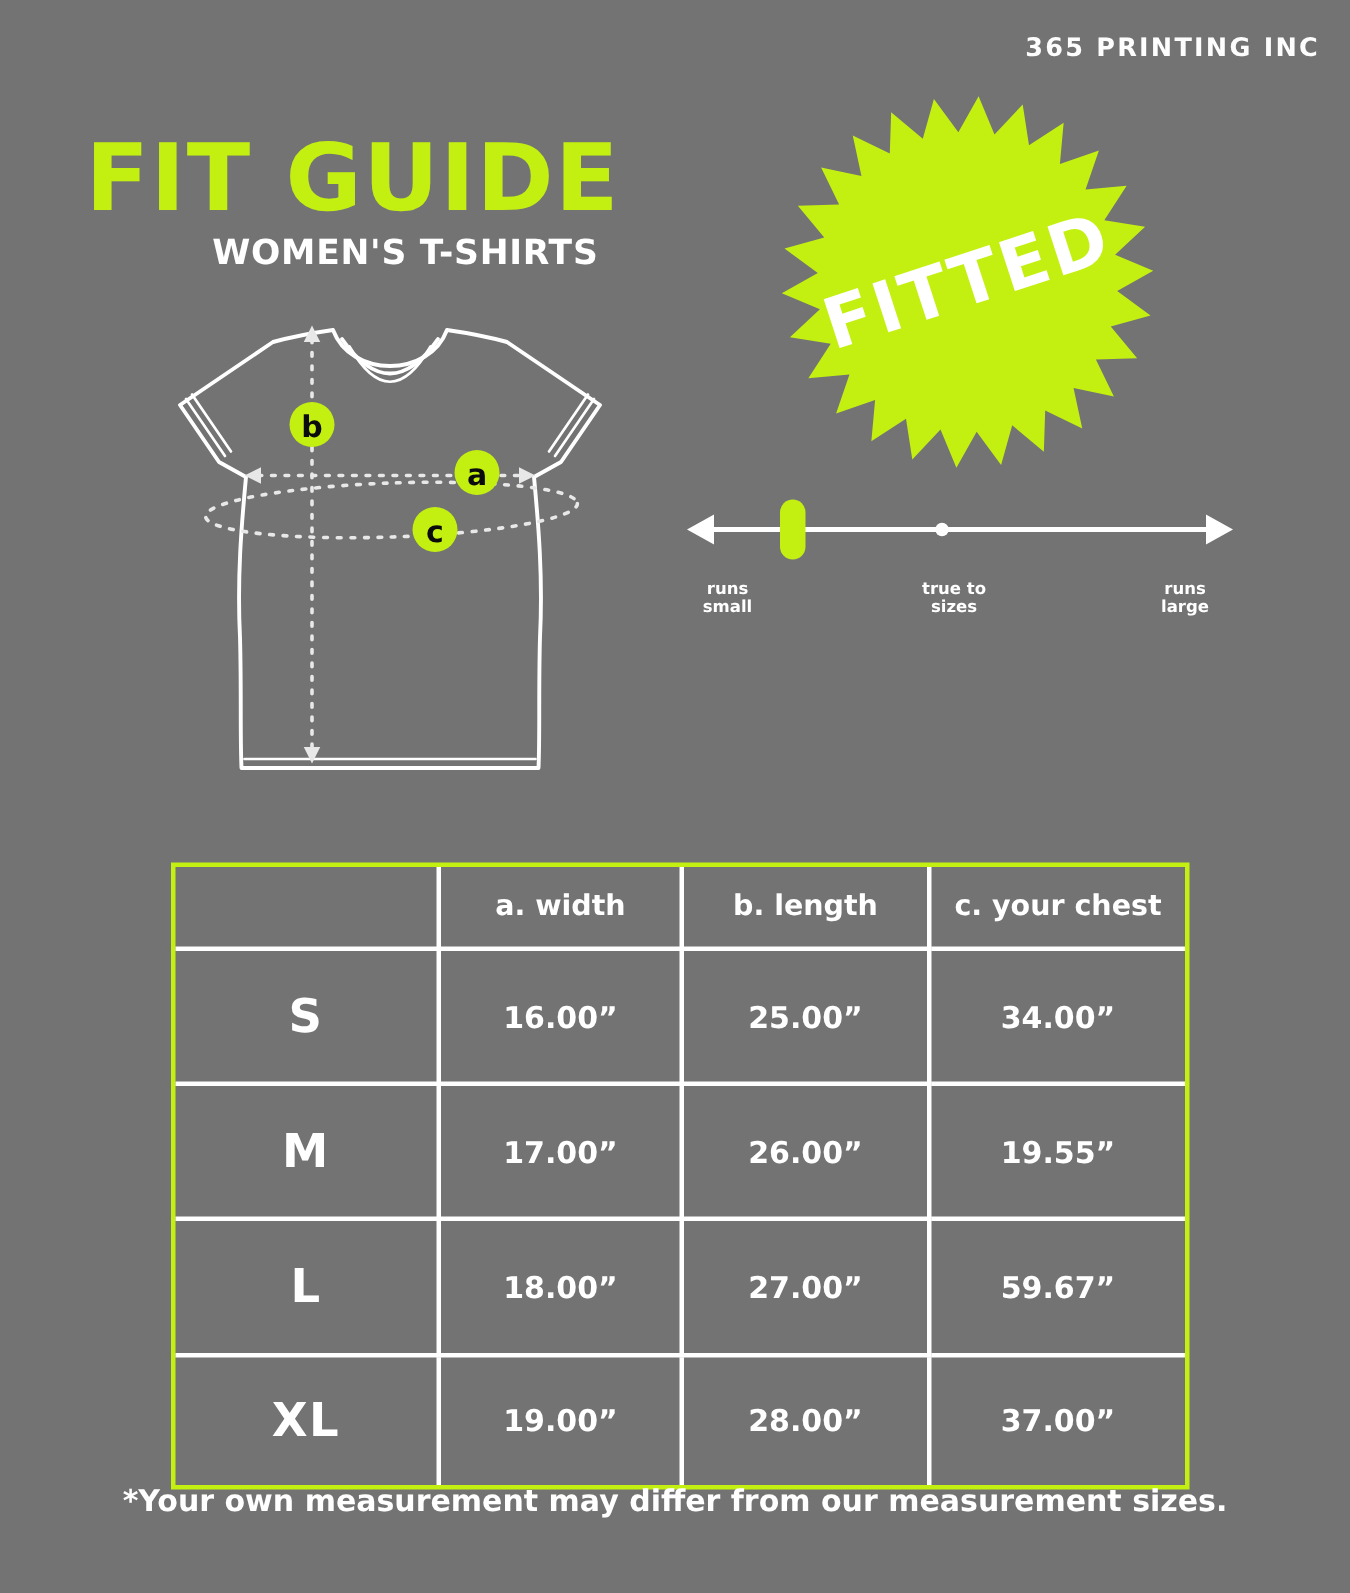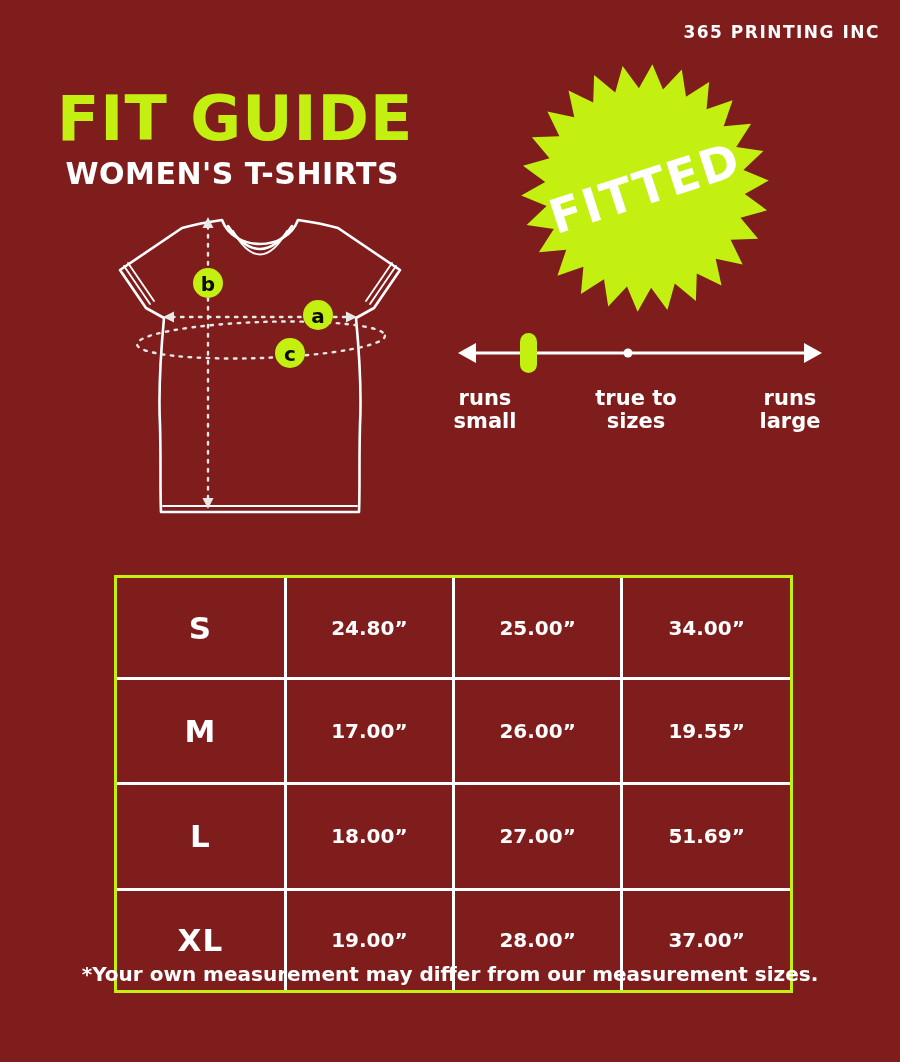--- a/index.html
+++ b/index.html
@@ -1,41 +1,41 @@
 <!DOCTYPE html>
 <html><head>
 <meta charset="utf-8">
 <style>
   html,body{margin:0;padding:0;background:#000;}
   .canvas{
-    position:relative;width:900px;height:1062px;background:#7f1d1d;
+    position:relative;width:900px;height:1062px;background:#737373;
     overflow:hidden;font-family:"DejaVu Sans","Liberation Sans",sans-serif;
     font-weight:bold;color:#fff;
   }
   
   .brand{
     position:absolute;top:22px;right:20px;font-size:17px;letter-spacing:1.5px;
     color:#fdfdfd;
   }
   
   .title-block{position:absolute;left:57px;top:52px;width:342px;text-align:right;}
   .title{
     font-size:62px;line-height:1.0;color:#c3f011;letter-spacing:1px;
     text-align:left;white-space:nowrap;margin-top:36px;
   }
   .subtitle{
-    margin-top:6px;font-size:30px;letter-spacing:0.5px;color:#fff;white-space:nowrap;
+    margin-top:6px;font-size:23px;letter-spacing:0.5px;color:#fff;white-space:nowrap;
   }
   
   .shirt-svg{position:absolute;left:90px;top:190px;}
   .badge-svg{position:absolute;left:505px;top:48px;}
   .scale-wrap{position:absolute;left:450px;top:325px;width:380px;height:100px;}
   .scale-svg{position:absolute;left:0;top:0;}
   .scale-label{
-    position:absolute;top:62px;font-size:21px;line-height:1.1;color:#fff;
+    position:absolute;top:62px;font-size:11px;line-height:1.1;color:#fff;
     text-align:center;white-space:pre-line;width:110px;
   }
   .scale-label.left{left:-20px;}
   .scale-label.center{left:131px;}
   .scale-label.right{left:285px;}
   
   .table-wrap{
     position:absolute;left:114px;top:575px;width:673px;height:412px;
     border:3px solid #c3f011;
   }
@@ -52,21 +52,21 @@
   .size-table tr:last-child td{border-bottom:none;}
   .size-table .col-size{width:26.2%;}
   .size-table .col-a{width:24.0%;}
   .size-table .col-b{width:24.3%;}
   .size-table .col-c{width:25.5%;}
   .size-table .hdr{font-size:19px;}
   .size-table .size-cell{font-size:31px;letter-spacing:1px;}
   .size-table .val-cell{font-size:20px;}
   
   .footnote{
-    position:absolute;left:0;top:962px;width:900px;text-align:center;
+    position:absolute;left:0;top:988px;width:900px;text-align:center;
     font-size:20px;color:#fff;
   }
 </style>
 </head>
 <body>
 
 <div class="canvas">
 
   <div class="brand">365 PRINTING INC</div>
 
@@ -145,37 +145,43 @@
 small</div>
     <div class="scale-label center">true to
 sizes</div>
     <div class="scale-label right">runs
 large</div>
   </div>
 
   <div class="table-wrap">
     <table class="size-table">
       <tbody>
+          <tr>
+        <td class="col-size hdr"></td>
+        <td class="col-a hdr">a. width</td>
+        <td class="col-b hdr">b. length</td>
+        <td class="col-c hdr">c. your chest</td>
+      </tr>
       <tr>
         <td class="size-cell">S</td>
-        <td class="val-cell">24.80”</td>
+        <td class="val-cell">16.00”</td>
         <td class="val-cell">25.00”</td>
         <td class="val-cell">34.00”</td>
       </tr>
       <tr>
         <td class="size-cell">M</td>
         <td class="val-cell">17.00”</td>
         <td class="val-cell">26.00”</td>
         <td class="val-cell">19.55”</td>
       </tr>
       <tr>
         <td class="size-cell">L</td>
         <td class="val-cell">18.00”</td>
         <td class="val-cell">27.00”</td>
-        <td class="val-cell">51.69”</td>
+        <td class="val-cell">59.67”</td>
       </tr>
       <tr>
         <td class="size-cell">XL</td>
         <td class="val-cell">19.00”</td>
         <td class="val-cell">28.00”</td>
         <td class="val-cell">37.00”</td>
       </tr>
     </tbody>
       </table>
   </div>

